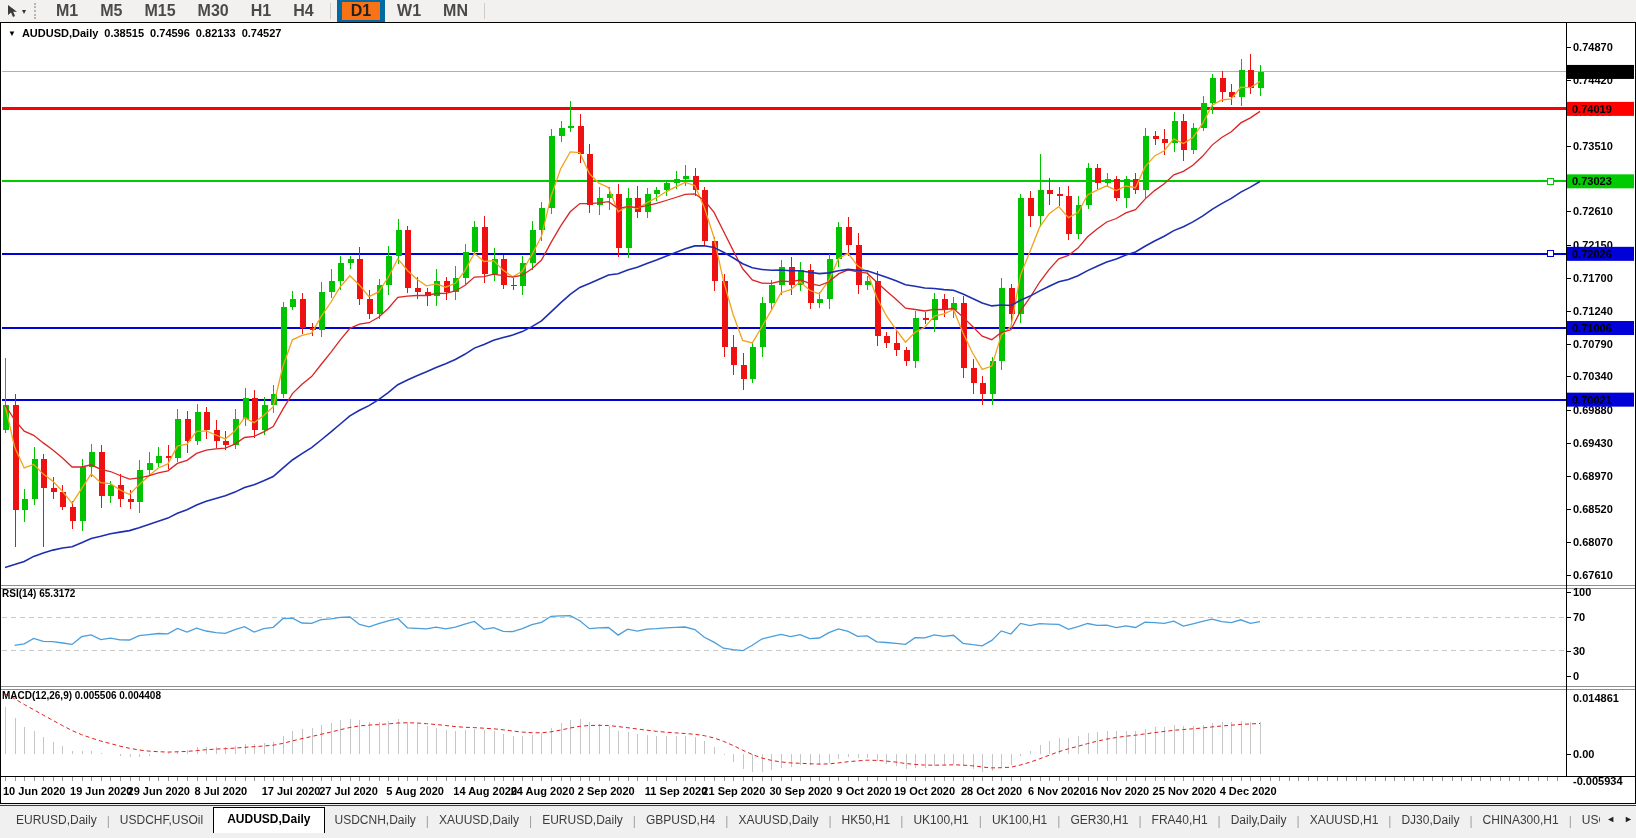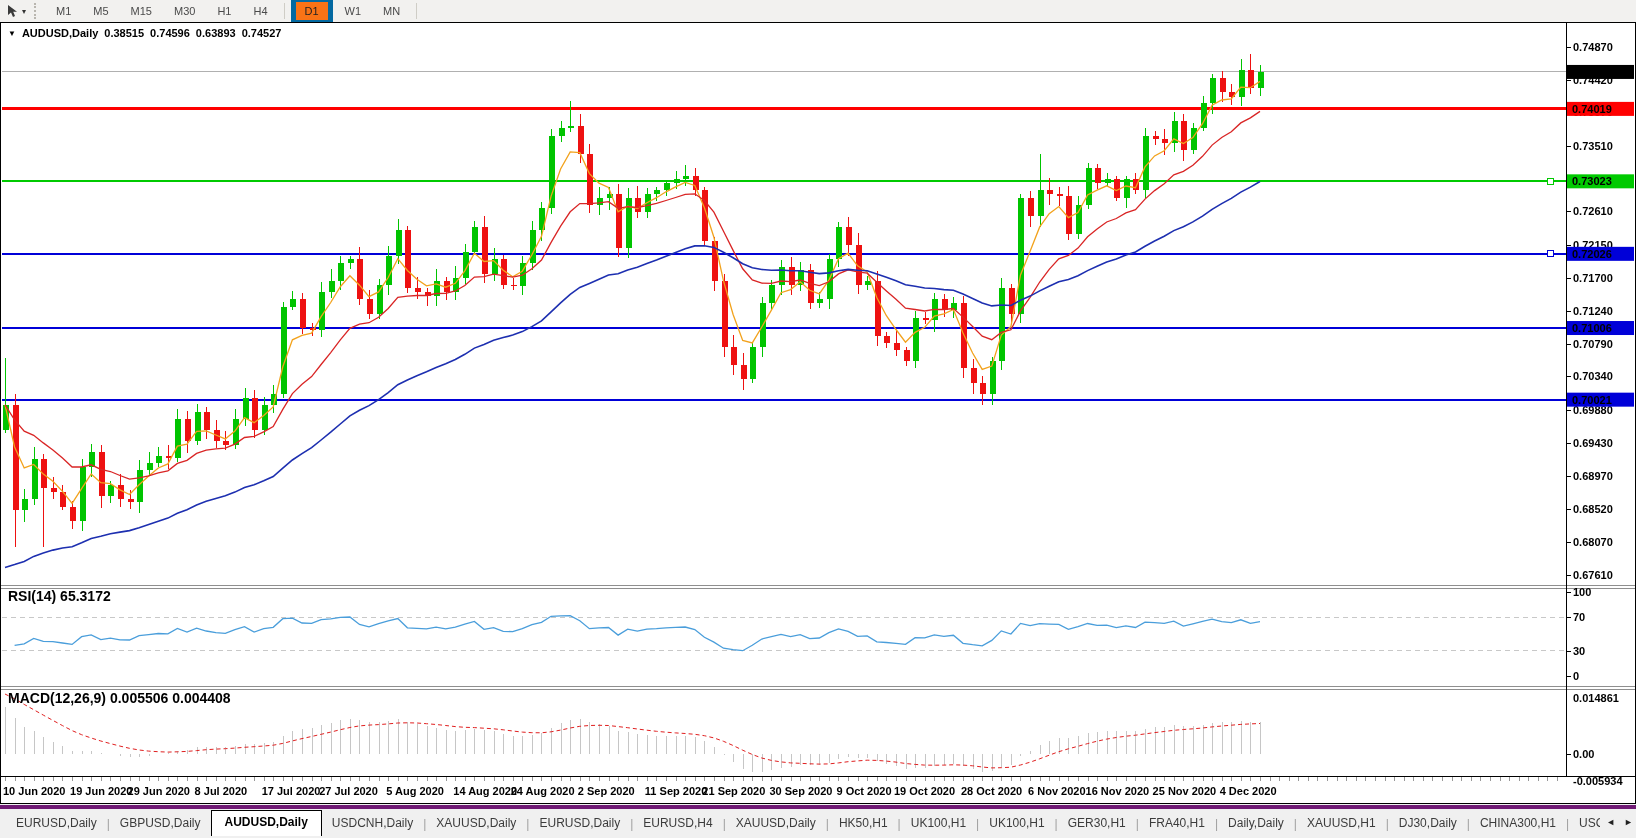--- a/index.html
+++ b/index.html
@@ -4,34 +4,34 @@
 <style>
   html,body{margin:0;padding:0;}
   body{width:1636px;height:838px;position:relative;background:#f0f0f0;overflow:hidden;
        font-family:"Liberation Sans",sans-serif;}
   
   .toolbar{position:absolute;left:0;top:0;width:1636px;height:22px;background:#f2f1ef;
            border-bottom:1px solid #d9d7d2;display:flex;align-items:center;}
   .tool-icon{display:flex;align-items:center;padding:0 4px 0 6px;height:20px;cursor:default;}
   .tool-icon .caret{font-size:8px;color:#333;margin-left:3px;}
   .grip{width:2px;height:16px;border-left:2px dotted #b9b6af;margin:0 7px 0 4px;}
-  .tfbtn{font-size:11px;font-weight:normal;color:#4a4a4a;padding:2px 9px;margin:0 1px;
+  .tfbtn{font-size:16px;font-weight:bold;color:#4a4a4a;padding:2px 9px;margin:0 1px;
          border:1px solid transparent;line-height:14px;cursor:default;}
   .tfbtn.active{background:#f97316;border:5px solid #0369a1;color:#222;}
   .tb-sep{width:1px;height:16px;background:#cfcdc6;margin:0 5px;}
   
   .chart-window{position:absolute;left:0;top:22px;width:1636px;height:782px;background:#fff;}
   #chart-svg{position:absolute;left:0;top:0;}
   .chart-title{position:absolute;left:8px;top:5px;font-size:11px;font-weight:bold;color:#000;
                display:flex;gap:6px;align-items:center;}
   .chart-title .tri{font-size:8px;}
-  .ind-label{position:absolute;left:8px;font-size:14px;font-weight:bold;color:#000;}
+  .ind-label{position:absolute;left:2px;font-size:10px;font-weight:bold;color:#000;}
   
   .tabs-bar{position:absolute;left:0;top:805px;width:1636px;height:27px;background:#f0f0f0;
-            border-top:4px solid #701a75;display:flex;align-items:flex-end;overflow:hidden;}
+            border-top:1px solid #701a75;display:flex;align-items:flex-end;overflow:hidden;}
   .tabs-strip{display:flex;align-items:flex-end;height:26px;padding-left:6px;white-space:nowrap;
               overflow:hidden;width:1596px;}
   .tab{font-size:12px;color:#3c3c3c;padding:4px 10px 5px 10px;line-height:15px;cursor:default;}
   .tab.active{background:#fff;border:1px solid #000;border-bottom:none;font-weight:bold;color:#000;
               padding:4px 13px 6px 13px;margin-bottom:0;}
   .tab-sep{color:#9f9f9f;font-size:12px;padding:4px 0 5px 0;}
   .tab-arrows{position:absolute;right:3px;top:8px;display:flex;gap:9px;font-size:9px;color:#222;
               background:#f0f0f0;padding-left:6px;}
   svg text{font-family:"Liberation Sans",sans-serif;font-size:11px;font-weight:bold;fill:#000;}
 </style>
@@ -722,40 +722,40 @@
       <text x="1028.0763358778624" y="773" fill="#000" text-anchor="start">6 Nov 2020</text>
       <text x="1085.557251908397" y="773" fill="#000" text-anchor="start">16 Nov 2020</text>
       <text x="1152.618320610687" y="773" fill="#000" text-anchor="start">25 Nov 2020</text>
       <text x="1219.679389312977" y="773" fill="#000" text-anchor="start">4 Dec 2020</text>
     </svg>
   <div class="chart-title">
     <span class="tri">▼</span>
     <span>AUDUSD,Daily</span>
     <span>0.38515</span>
     <span>0.74596</span>
-    <span>0.63893</span>
+    <span>0.82133</span>
     <span>0.74527</span>
   </div>
   <div class="ind-label" style="top:566px;">RSI(14) 65.3172</div>
   <div class="ind-label" style="top:668px;">MACD(12,26,9) 0.005506 0.004408</div>
 </div>
 
 <div class="tabs-bar">
   <div class="tabs-strip" id="tabs-strip">
       <div class="tab">EURUSD,Daily</div>
       <span class="tab-sep">|</span>
-      <div class="tab">GBPUSD,Daily</div>
+      <div class="tab">USDCHF,USOil</div>
       <div class="tab active">AUDUSD,Daily</div>
       <div class="tab">USDCNH,Daily</div>
       <span class="tab-sep">|</span>
       <div class="tab">XAUUSD,Daily</div>
       <span class="tab-sep">|</span>
       <div class="tab">EURUSD,Daily</div>
       <span class="tab-sep">|</span>
-      <div class="tab">EURUSD,H4</div>
+      <div class="tab">GBPUSD,H4</div>
       <span class="tab-sep">|</span>
       <div class="tab">XAUUSD,Daily</div>
       <span class="tab-sep">|</span>
       <div class="tab">HK50,H1</div>
       <span class="tab-sep">|</span>
       <div class="tab">UK100,H1</div>
       <span class="tab-sep">|</span>
       <div class="tab">UK100,H1</div>
       <span class="tab-sep">|</span>
       <div class="tab">GER30,H1</div>

